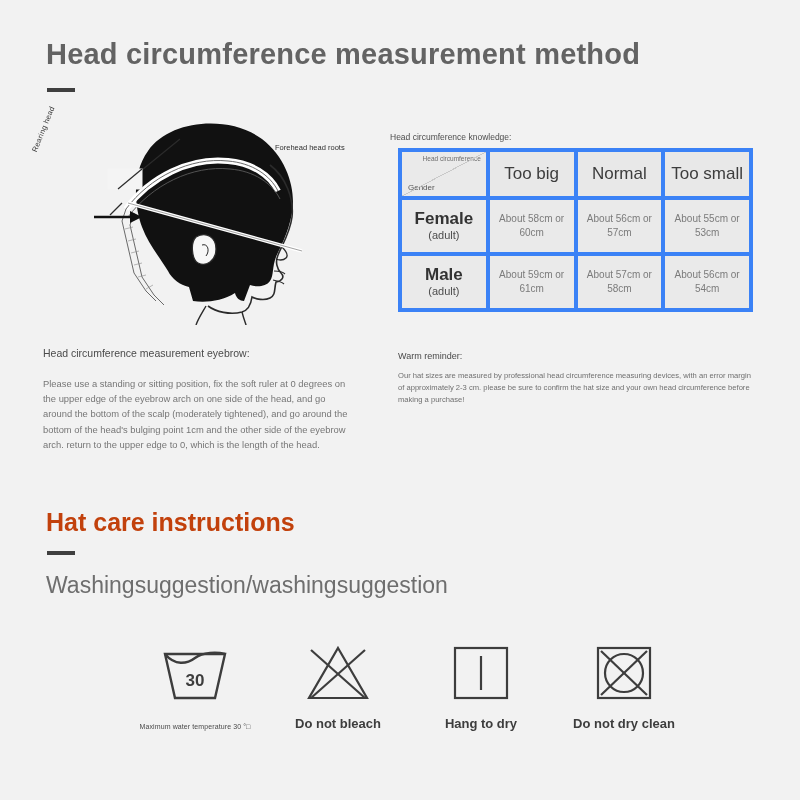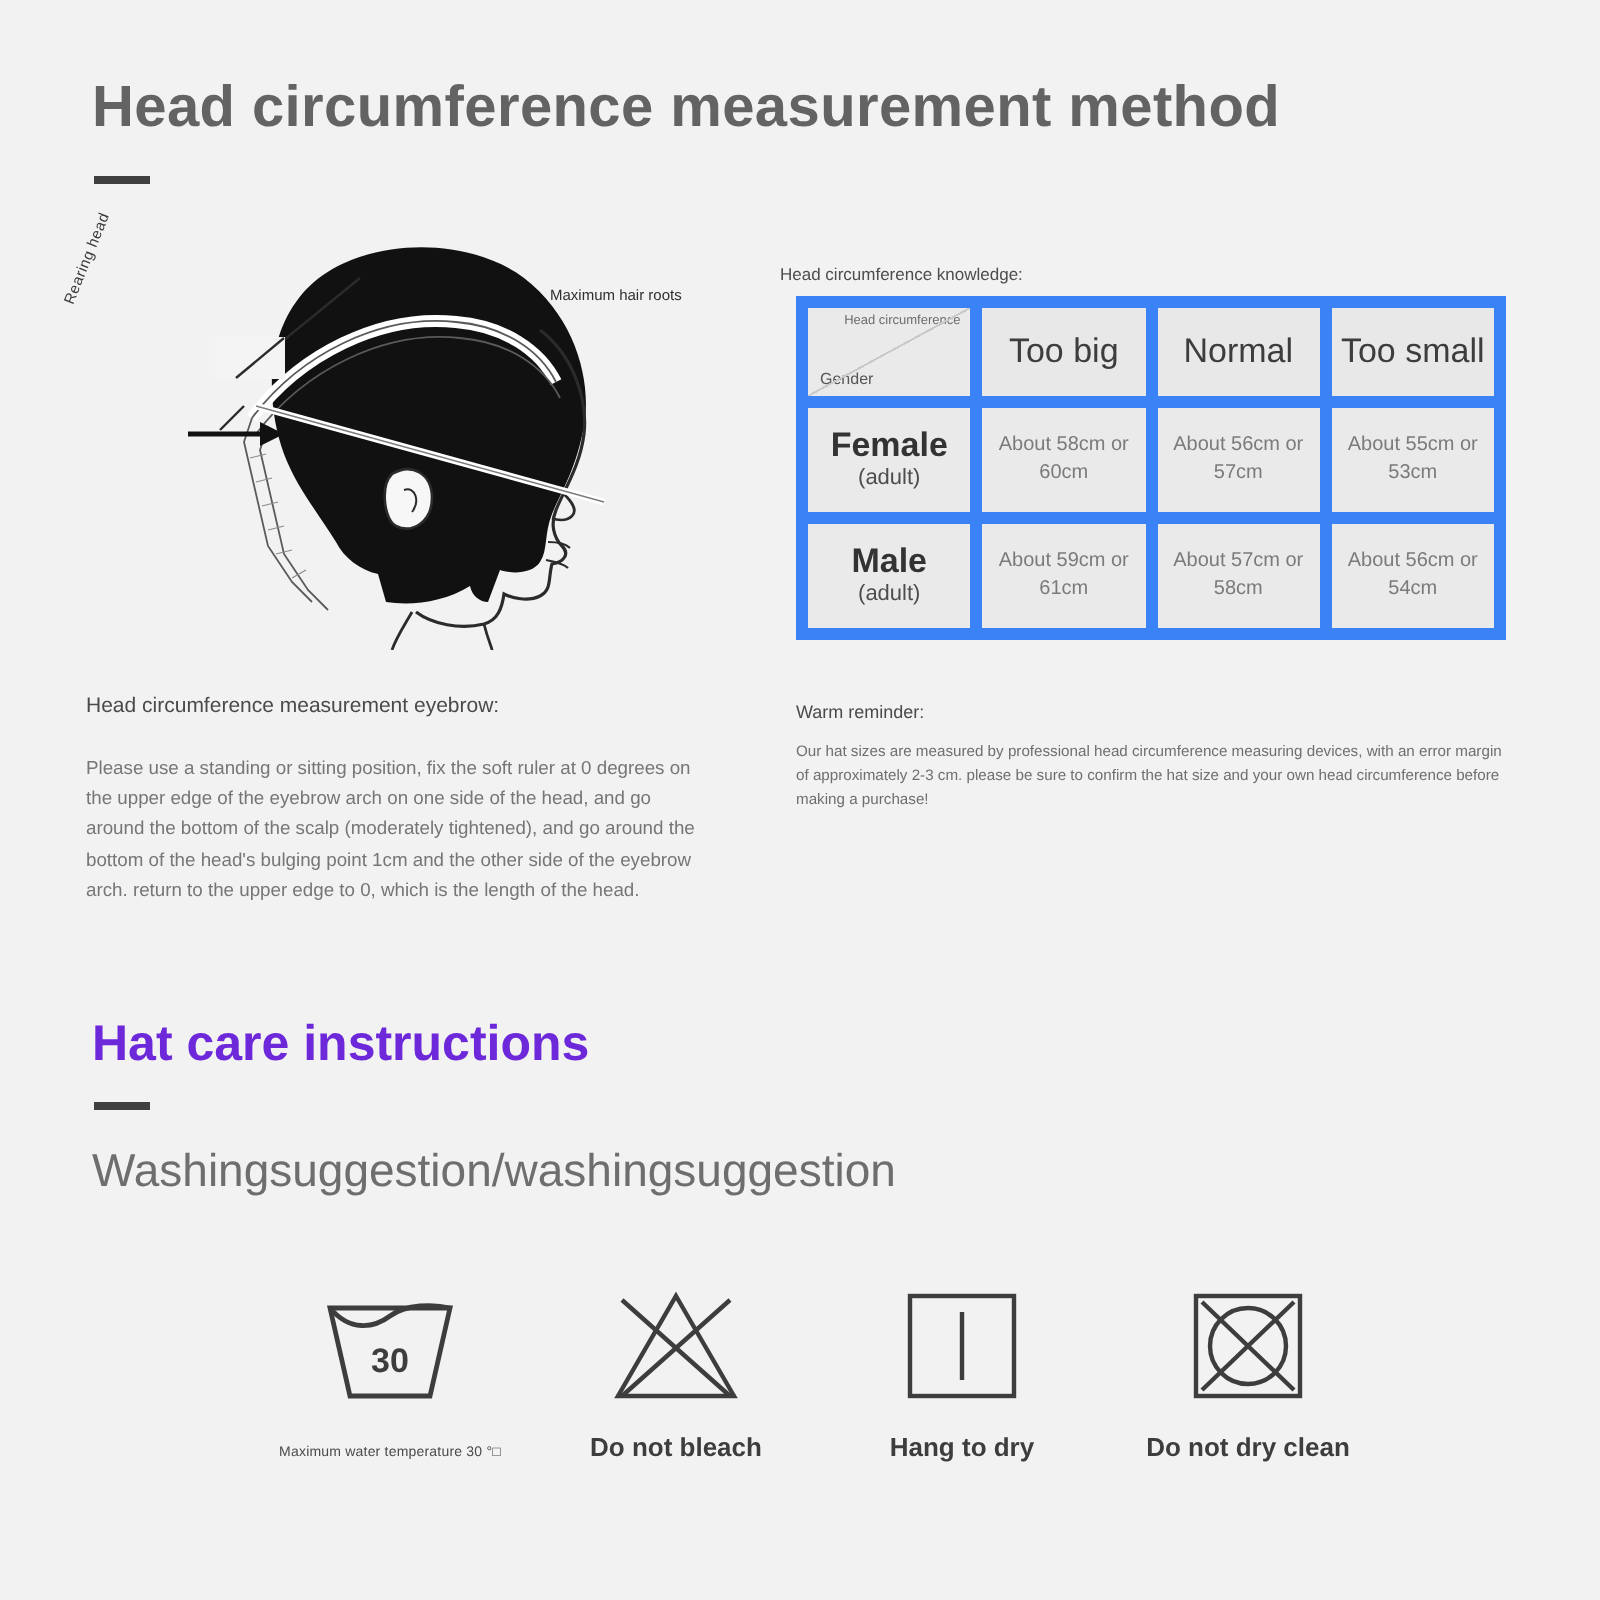--- a/index.html
+++ b/index.html
@@ -102,21 +102,21 @@
   }
   table.sizes {
     position: absolute;
     left: 398px;
     top: 148px;
     width: 355px;
     border-collapse: collapse;
     table-layout: fixed;
   }
   table.sizes td {
-    border: 6px solid #3b82f6;
+    border: 4px solid #3b82f6;
     background: #eaeaea;
     text-align: center;
     vertical-align: middle;
     padding: 0;
     height: 52px;
   }
   table.sizes td.hdr {
     font-size: 17px;
     color: #3d3d3d;
     font-weight: 500;
@@ -193,21 +193,21 @@
     color: #6f6f6f;
   }
 
   
   .title-care {
     position: absolute;
     left: 46px;
     top: 508px;
     font-size: 25px;
     font-weight: bold;
-    color: #6d28d9;
+    color: #c2410c;
   }
   .care-rule {
     position: absolute;
     left: 47px;
     top: 551px;
     width: 28px;
     height: 4px;
     background: #3f3f3f;
   }
   .wash-title {
@@ -310,21 +310,21 @@
       <g>
         <line x1="64" y1="112" x2="104" y2="112" stroke="#111" stroke-width="2.4"></line>
         <polygon points="112,112 100,106 100,118" fill="#111"></polygon>
       </g>
 
       <rect x="78" y="64" width="34" height="20" fill="#f4f4f4" stroke="#f4f4f4"></rect>
       <path d="M88 84 L112 64" stroke="#2b2b2b" stroke-width="1.2" fill="none"></path>
     </svg>
   </div>
   <div class="vert-label">Rearing head</div>
-  <div class="forehead-label">Maximum hair roots</div>
+  <div class="forehead-label">Forehead head roots</div>
 
   <div class="left-head">Head circumference measurement eyebrow:</div>
   <div class="left-body">Please use a standing or sitting position, fix the soft ruler at 0 degrees on the upper edge of the eyebrow arch on one side of the head, and go around the bottom of the scalp (moderately tightened), and go around the bottom of the head's bulging point 1cm and the other side of the eyebrow arch. return to the upper edge to 0, which is the length of the head.</div>
 
   <div class="table-cap">Head circumference knowledge:</div>
   <table class="sizes">
     <tbody>
         <tr>
       <td class="corner">
         <div class="corner-inner">

